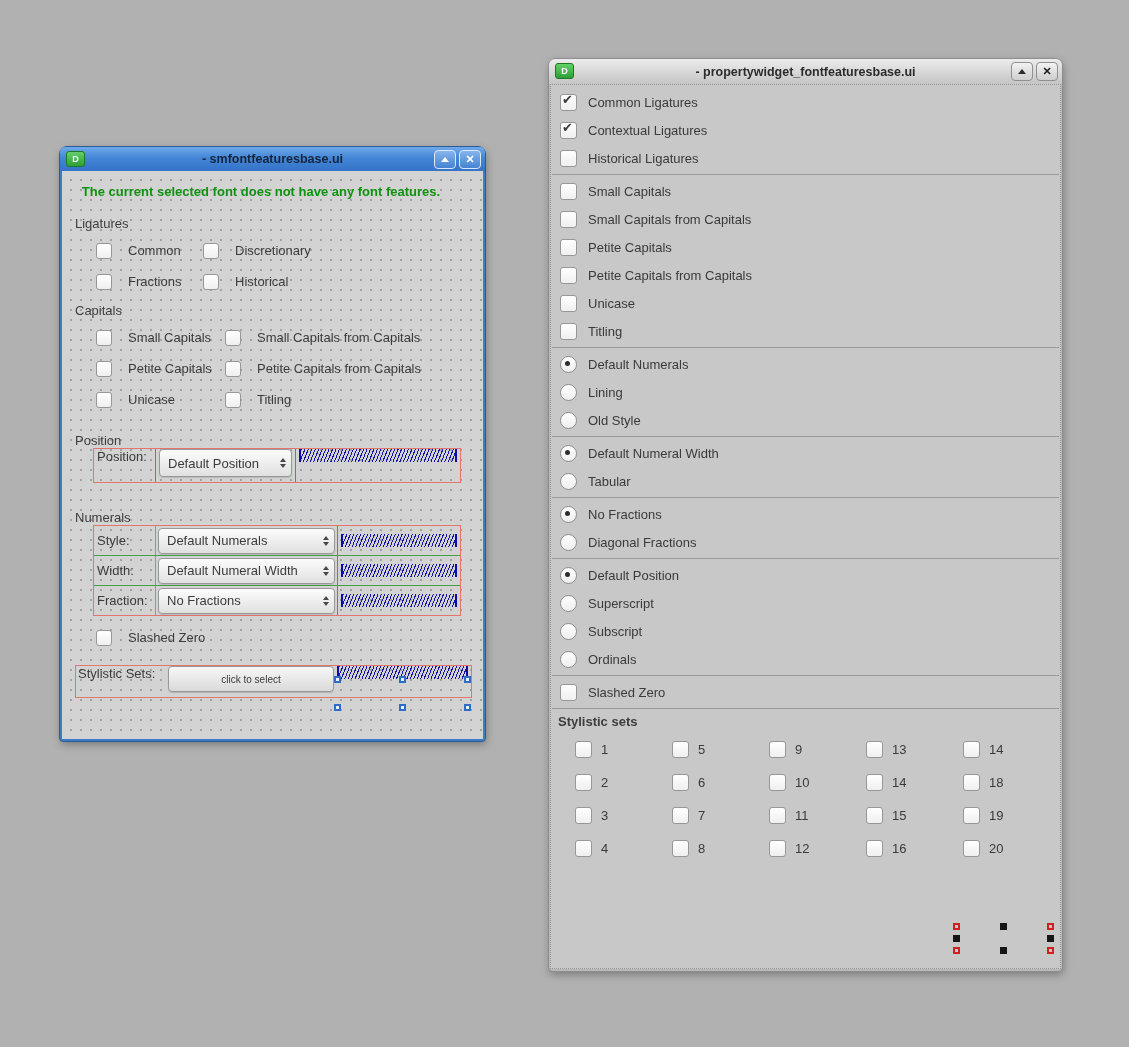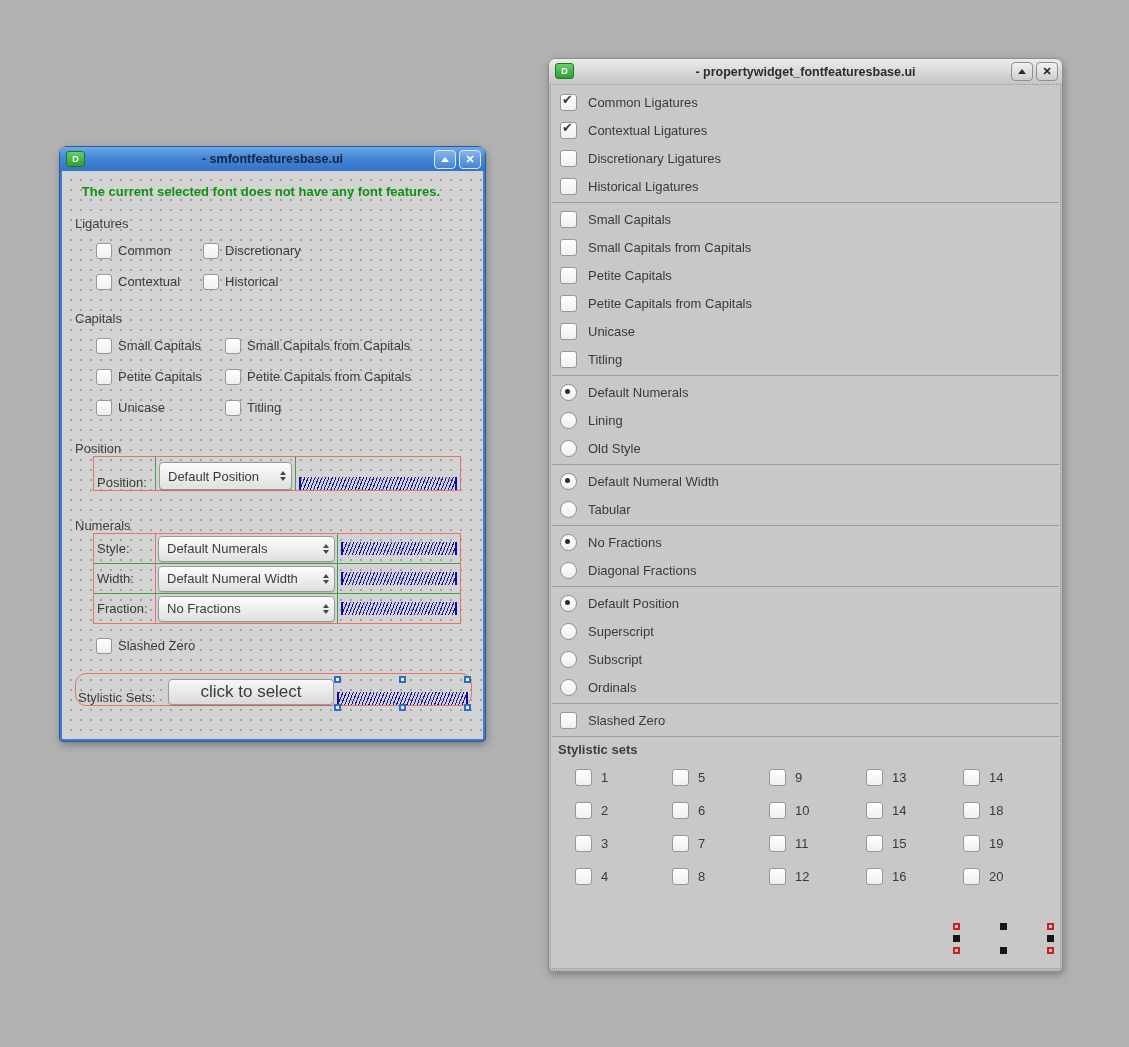--- a/index.html
+++ b/index.html
@@ -25,26 +25,26 @@
   .x-w{color:#fff;font-size:11px;font-weight:bold;line-height:1;}
   .form-body{position:absolute;left:2px;right:2px;top:24px;bottom:2px;background:#d3d3d3;
     background-image:radial-gradient(#a2a2a2 1px,rgba(0,0,0,0) 1.1px);background-size:10px 10px;
     background-position:4px 4px;color:#3b3b3b;font-size:13px;overflow:hidden;}
   .message{margin:11px 13px 0 13px;width:372px;font-weight:bold;color:#0f930f;line-height:19px;text-align:center;}
   .sec-h{margin:15px 0 0 13px;font-weight:normal;font-size:13px;color:#3d3d3d;}
   .cbrow{display:flex;align-items:center;margin-left:34px;height:31px;}
   .cbrow.first{margin-top:4px;}
   .cbrow .c1-lig{width:107px;}
   .cbrow .c1-cap{width:129px;}
-  .cb{display:inline-flex;align-items:center;gap:6px;}
+  .cb{display:inline-flex;align-items:center;gap:16px;}
   .box{position:relative;width:14px;height:14px;border:1px solid #979797;border-radius:3px;
     background:linear-gradient(#ffffff,#efefef);flex:0 0 auto;}
   .checked .box::after{content:"\2714";position:absolute;left:1px;top:-3px;font-size:13px;color:#3a3a3a;}
   
-  .layout-row{display:flex;align-items:flex-end;border:1px solid #e4756d;}
+  .layout-row{display:flex;align-items:flex-start;border:1px solid #e4756d;}
   .pos-row{margin:0 0 0 31px;width:366px;height:33px;}
   .cell-label{padding-left:3px;}
   .pos-row .cell-label{width:58px;}
   .vline{width:1px;align-self:stretch;background:#3fa045;}
   .combo{display:flex;align-items:center;background:linear-gradient(#fcfcfc,#e0e0e0);
     border:1px solid #989898;border-radius:4px;height:28px;padding:0 5px 0 8px;box-sizing:border-box;
     box-shadow:0 1px 1px rgba(0,0,0,.12);}
   .combo-text{flex:1;white-space:nowrap;}
   .spin{display:flex;flex-direction:column;align-items:center;gap:2px;margin-left:6px;}
   .sa-up{width:0;height:0;border-left:3.5px solid transparent;border-right:3.5px solid transparent;border-bottom:4px solid #474747;}
@@ -53,23 +53,23 @@
   .spacer{flex:1;height:13px;margin:0 3px;border-left:2px solid #0d0da8;border-right:2px solid #0d0da8;
     background:repeating-linear-gradient(112deg,#1414a6 0px,#1414a6 1px,rgba(0,0,0,0) 1px,rgba(0,0,0,0) 3.2px);}
   .num-grid{margin-left:31px;width:368px;border:1px solid #e4756d;box-sizing:border-box;}
   .ngrow{display:flex;align-items:center;height:29px;}
   .ngrow + .ngrow{border-top:1px solid #3fa045;}
   .ng-label{width:62px;padding-left:3px;align-self:stretch;display:flex;align-items:center;border-right:1px solid #e4756d;box-sizing:border-box;}
   .ng-combo-cell{width:182px;align-self:stretch;display:flex;align-items:center;border-right:1px solid #3fa045;box-sizing:border-box;}
   .ng-combo{flex:1;margin:0 2px;height:26px;}
   .ng-spacer-cell{flex:1;align-self:stretch;display:flex;align-items:center;}
   .slashed-row{margin:7px 0 0 34px;height:29px;display:flex;align-items:center;}
-  .sty-row{margin:13px 0 0 13px;width:395px;height:31px;border-radius:11px;}
+  .sty-row{margin:13px 0 0 13px;width:395px;height:31px;}
   .sty-row .cell-label{width:90px;padding-left:2px;}
-  .btn{width:166px;height:26px;border:1px solid #989898;border-radius:4px;color:#3a3a3a;font-size:17px;
+  .btn{width:166px;height:26px;border:1px solid #989898;border-radius:4px;color:#3a3a3a;font-size:10px;
     font-family:"Liberation Sans",sans-serif;background:linear-gradient(#f7f7f7,#dadada);box-shadow:0 1px 1px rgba(0,0,0,.15);}
   .bh{position:absolute;width:7px;height:7px;background:#e8f0fa;border:2px solid #2f6cc4;box-sizing:border-box;}
 
   
   .win-right{left:549px;top:59px;width:513px;height:912px;background:#b7b7b7;outline:1px solid #8e8e8e;}
   .win-right .titlebar{height:25px;background:linear-gradient(#ececec,#c5c5c5);color:#2c2c2c;border-radius:6px 6px 0 0;}
   .win-right .tb-btn{background:linear-gradient(#f2f2f2,#cecece);border:1px solid #8f8f8f;color:#222;}
   .tri-up-d{width:0;height:0;border-left:4px solid transparent;border-right:4px solid transparent;border-bottom:5px solid #2d2d2d;}
   .x-d{color:#1f1f1f;font-size:11px;font-weight:bold;line-height:1;}
   .rw-body{position:absolute;left:1px;right:1px;top:25px;bottom:2px;background:#c8c8c8;
@@ -115,29 +115,29 @@
             <span>Common</span>
           </span>
         <span class="cb">
             <span class="box"></span>
             <span>Discretionary</span>
           </span>
       </div>
       <div class="cbrow">
         <span class="cb c1-lig">
             <span class="box"></span>
-            <span>Contextual</span>
+            <span>Fractions</span>
           </span>
         <span class="cb">
             <span class="box"></span>
             <span>Historical</span>
           </span>
       </div>
 
-      <div class="sec-h" style="margin-top:14px">Capitals</div>
+      <div class="sec-h" style="margin-top:6px">Capitals</div>
       <div class="cbrow first">
         <span class="cb c1-cap">
             <span class="box"></span>
             <span>Small Capitals</span>
           </span>
         <span class="cb">
             <span class="box"></span>
             <span>Small Capitals from Capitals</span>
           </span>
       </div>
@@ -266,24 +266,20 @@
       <div class="item checked">
           <span class="box"></span>
           <span>Common Ligatures</span>
         </div>
       <div class="item checked">
           <span class="box"></span>
           <span>Contextual Ligatures</span>
         </div>
       <div class="item">
           <span class="box"></span>
-          <span>Discretionary Ligatures</span>
-        </div>
-      <div class="item">
-          <span class="box"></span>
           <span>Historical Ligatures</span>
         </div>
       <div class="sep"></div>
 
       <div class="item">
           <span class="box"></span>
           <span>Small Capitals</span>
         </div>
       <div class="item">
           <span class="box"></span>

